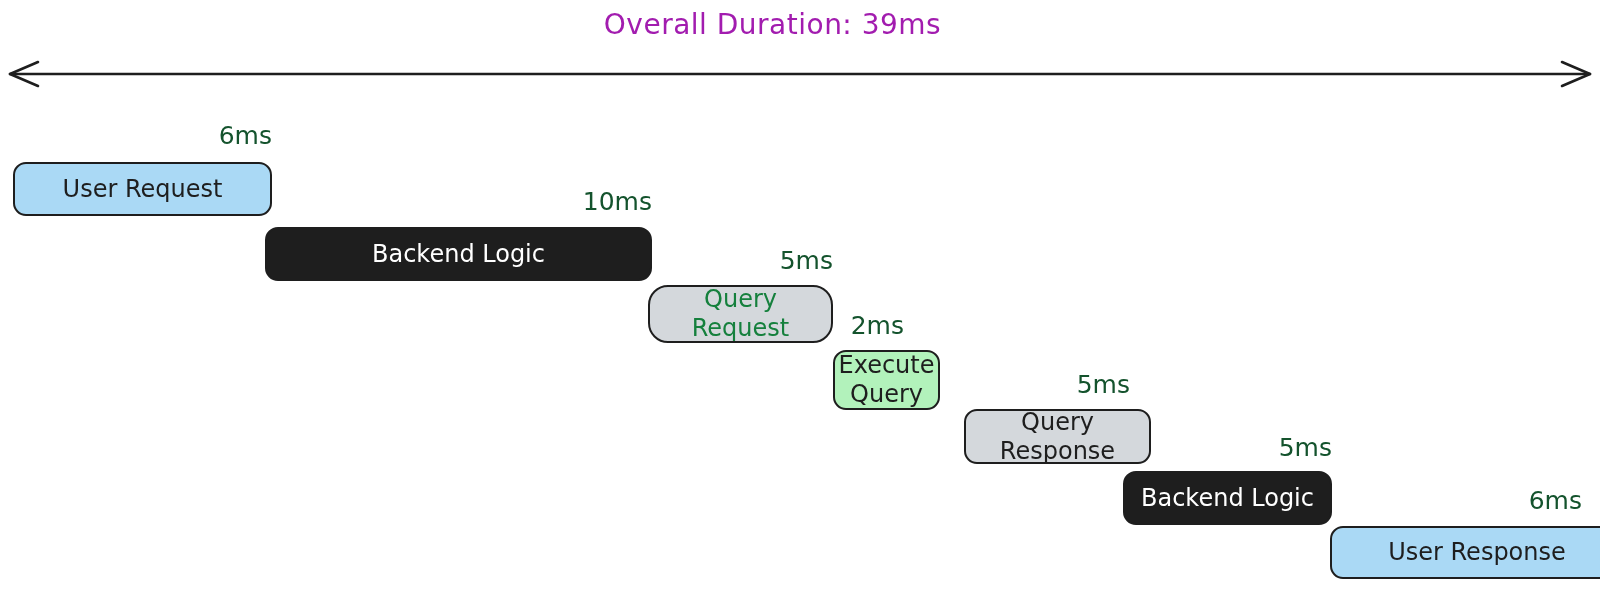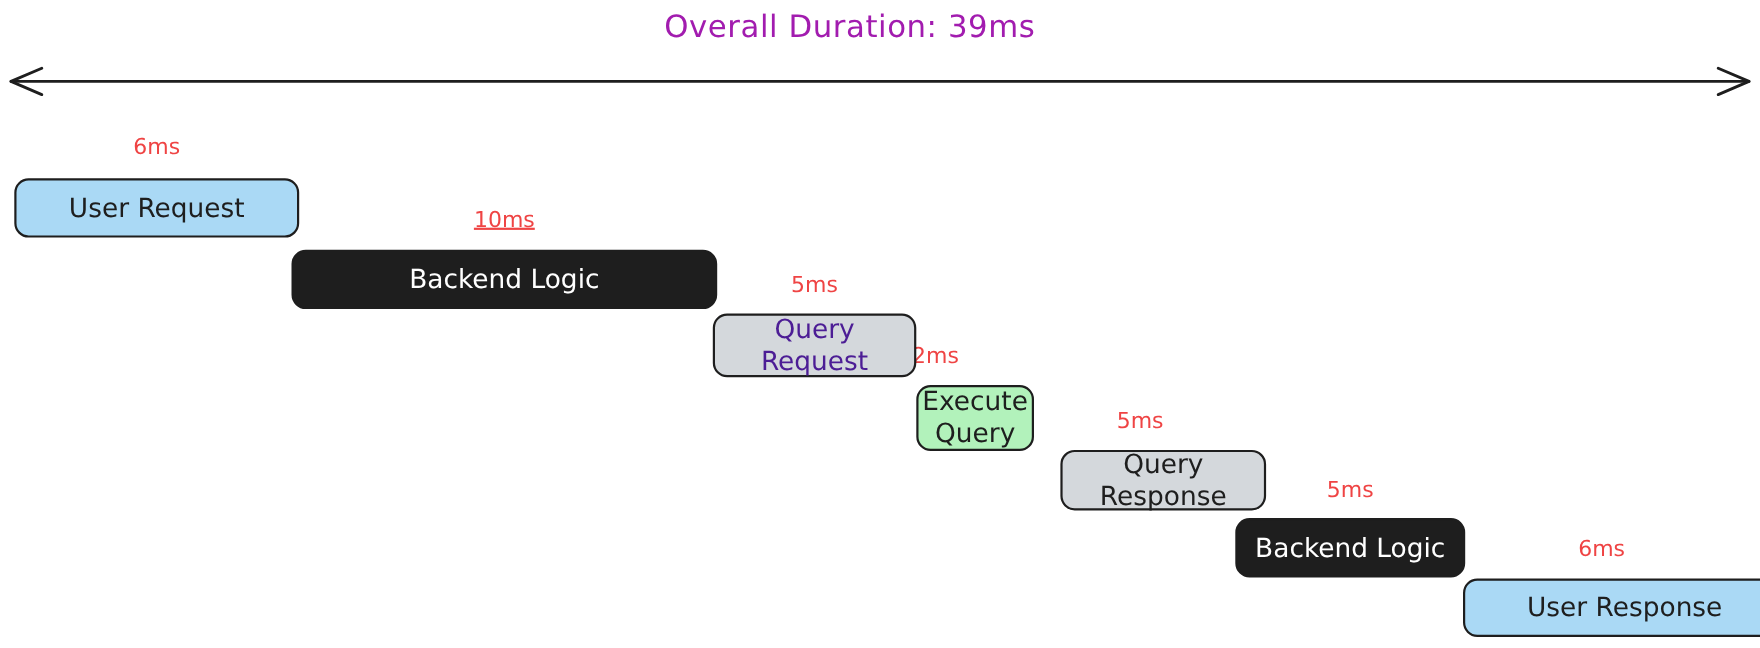--- a/index.html
+++ b/index.html
@@ -43,35 +43,35 @@
     display: flex;
     align-items: center;
     justify-content: center;
     text-align: center;
     font-size: 24px;
     line-height: 1.2;
     padding: 2px 8px;
   }
   .dur {
     position: absolute;
-    text-align: center;
-    font-size: 20px;
-    color: #ef4444;
+    text-align: right;
+    font-size: 25px;
+    color: #14532d;
     white-space: nowrap;
   }
   
   .s0 { left: 13px;   top: 162px; width: 259px; height: 54px; }
   .s1 { left: 265px;  top: 227px; width: 387px; height: 54px; }
   .s2 { left: 648px;  top: 285px; width: 185px; height: 58px; }
   .s3 { left: 833px;  top: 350px; width: 107px; height: 60px; }
   .s4 { left: 943px;  top: 409px; width: 187px; height: 55px; margin-left: 21px; }
   .s5 { left: 1123px; top: 471px; width: 209px; height: 54px; }
   .s6 { left: 1330px; top: 526px; width: 294px; height: 53px; text-align: right; }
   .l0 { left: 13px;   top: 121px; width: 259px; }
-  .l1 { left: 265px;  top: 187px; width: 387px; text-decoration: underline; }
+  .l1 { left: 265px;  top: 187px; width: 387px; }
   .l2 { left: 648px;  top: 246px; width: 185px; }
   .l3 { left: 797px;  top: 311px; width: 107px; }
   .l4 { left: 943px;  top: 370px; width: 187px; }
   .l5 { left: 1123px; top: 433px; width: 209px; }
   .l6 { left: 1330px; top: 486px; width: 252px; }
 </style>
 </head>
 <body>
 
 <div class="canvas">
@@ -89,19 +89,19 @@
   <div class="dur l0">6ms</div>
   <div class="dur l1">10ms</div>
   <div class="dur l2">5ms</div>
   <div class="dur l3">2ms</div>
   <div class="dur l4">5ms</div>
   <div class="dur l5">5ms</div>
   <div class="dur l6">6ms</div>
 
   <div class="seg s0" style="background-color: rgb(170, 217, 245); color: rgb(30, 30, 30);">User Request</div>
   <div class="seg s1" style="background-color: rgb(30, 30, 30); color: rgb(255, 255, 255);">Backend Logic</div>
-  <div class="seg s2" style="background-color: rgb(212, 216, 220); color: #4c1d95;">Query Request</div>
+  <div class="seg s2" style="background-color: rgb(212, 216, 220); color: #15803d; border-radius: 20px;">Query Request</div>
   <div class="seg s3" style="background-color: rgb(178, 242, 187); color: rgb(30, 30, 30);">Execute Query</div>
   <div class="seg s4" style="background-color: rgb(212, 216, 220); color: rgb(30, 30, 30);">Query Response</div>
   <div class="seg s5" style="background-color: rgb(30, 30, 30); color: rgb(255, 255, 255);">Backend Logic</div>
   <div class="seg s6" style="background-color: rgb(170, 217, 245); color: rgb(30, 30, 30);">User Response</div>
 
 </div>
 
 </body></html>

